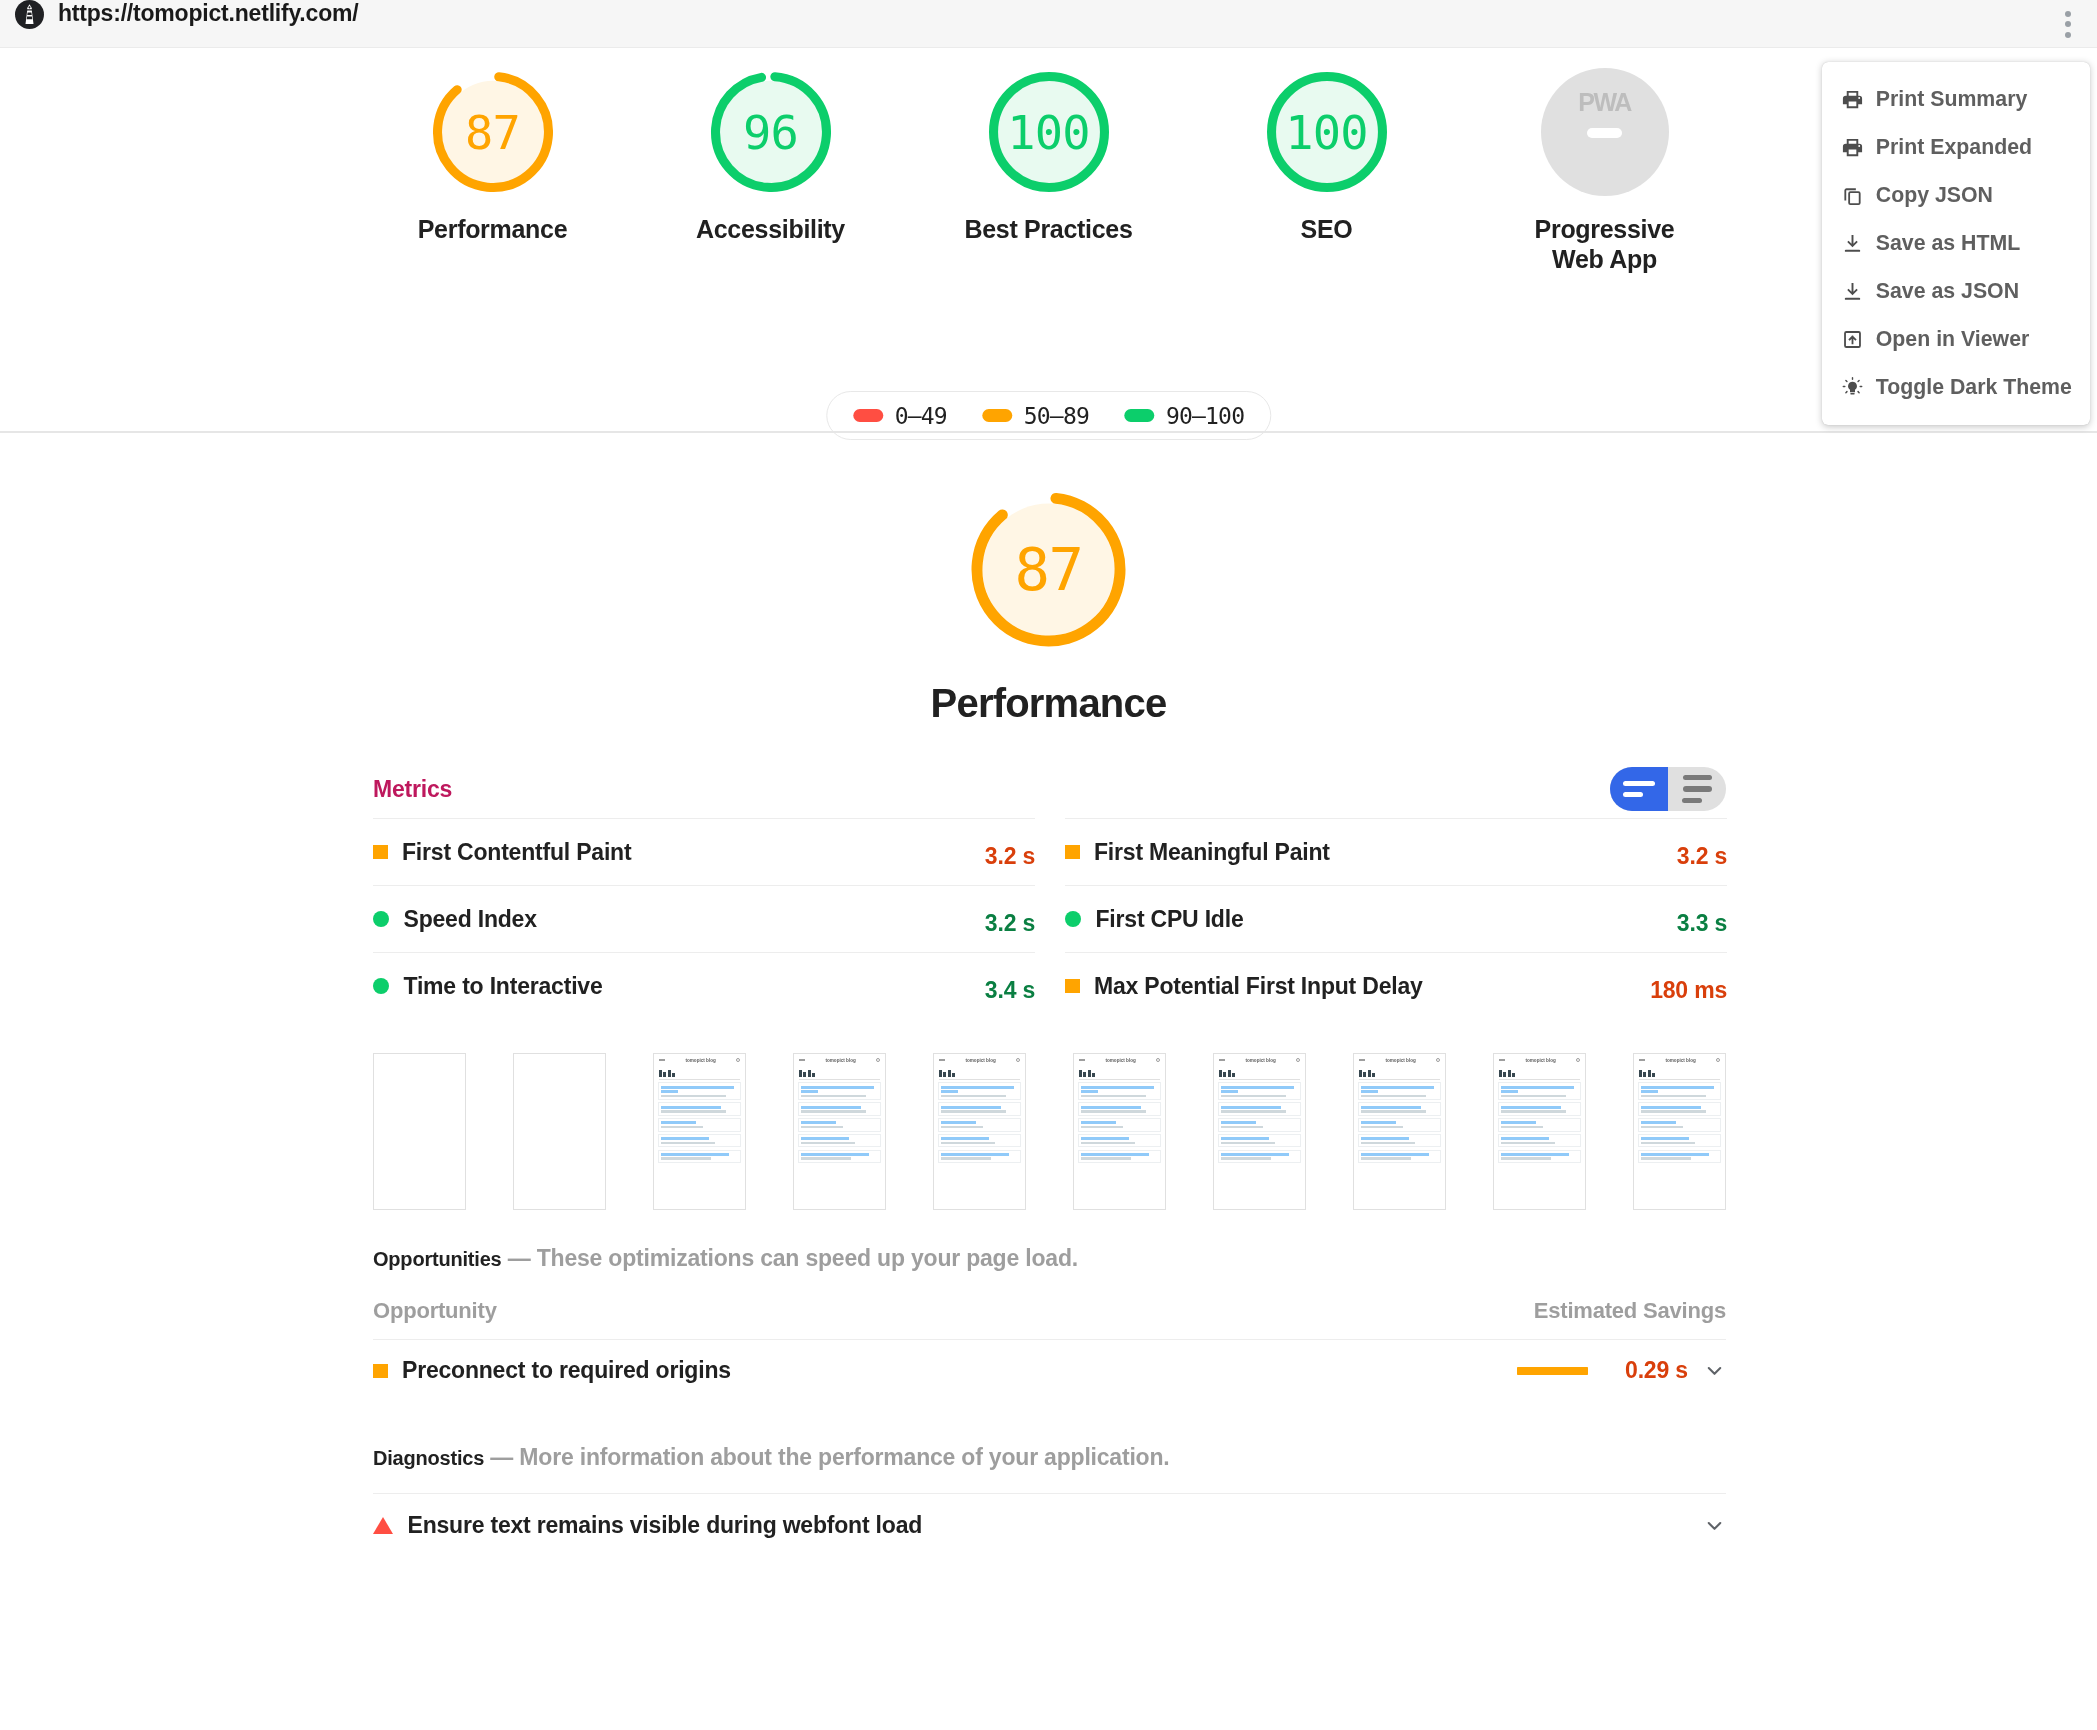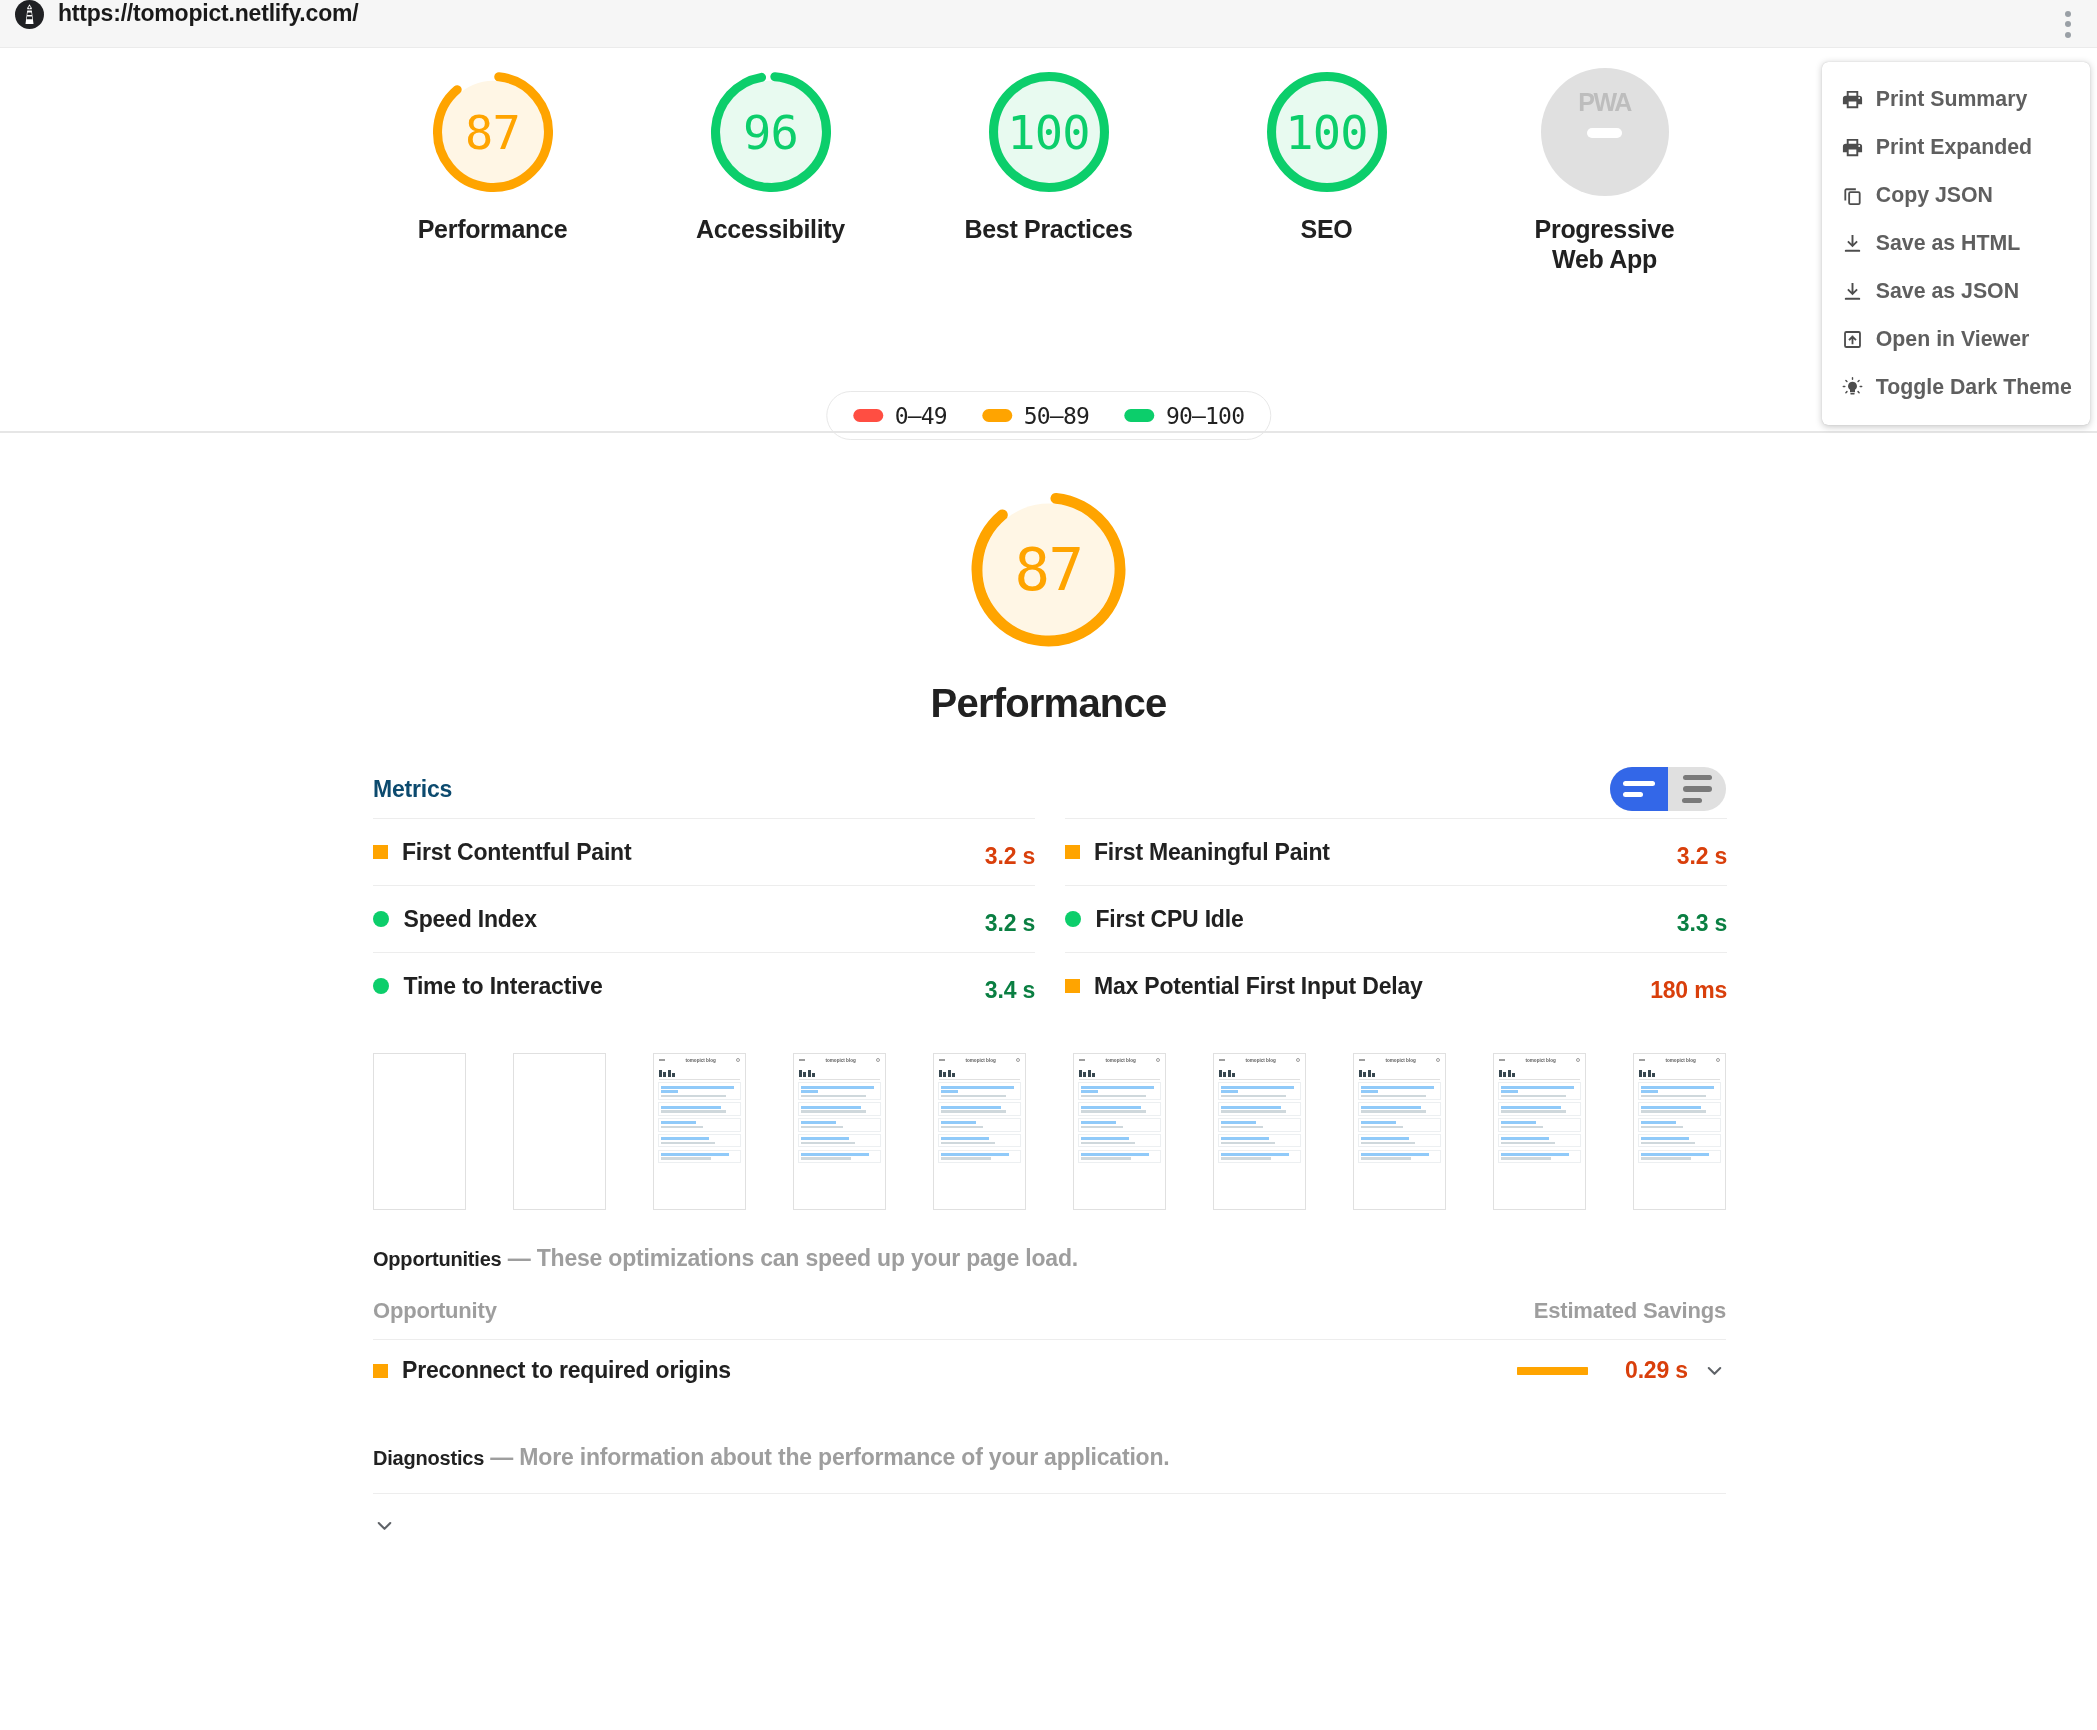--- a/index.html
+++ b/index.html
@@ -132,21 +132,21 @@
   
   .content {
     position: absolute; left: 373px; top: 769px; width: 1353px;
   }
 
   .metrics-head {
     display: flex; align-items: center; justify-content: space-between;
     height: 40px;
   }
   .section-heading {
-    font-size: 23px; font-weight: bold; color: #0c4a6e; letter-spacing: -0.2px; text-align: center;
+    font-size: 23px; font-weight: bold; color: #be185d; letter-spacing: -0.2px; text-align: center;
   }
   .toggle {
     width: 116px; height: 44px; border-radius: 22px;
     background: #e0e0e0; overflow: hidden; display: flex;
   }
   .toggle-half { width: 58px; height: 44px; display:flex; flex-direction:column; align-items:center; justify-content:center; gap: 6.1px; }
   .toggle-half.on { background: #3367e8; }
   .tl { height: 5.3px; border-radius: 3px; }
   .toggle-half.on .tl { background: #fff; }
   .toggle-half.off .tl { background: #7a7a7a; }
@@ -788,20 +788,24 @@
       </span>
     </span>
   </div>
 
   <div class="diag-title-row">
     <span class="sec-strong">Diagnostics</span><span class="sec-desc"> — </span><span class="sec-desc">More information about the performance of your application.</span>
   </div>
 
   <div class="diag-rows">
     <div class="diag-row">
+      <span class="diag-left">
+        <span class="marker tri"></span>
+        <span class="diag-name">Ensure text remains visible during webfont load</span>
+      </span>
       <span class="chev">
         <svg viewBox="0 0 24 24" width="23" height="23" fill="none" stroke="#5f6368" stroke-width="2.2" stroke-linecap="round" stroke-linejoin="round">
             <path d="M6 9.5l6 6 6-6"></path>
           </svg>
       </span>
     </div>
   </div>
 
 </div>
 

